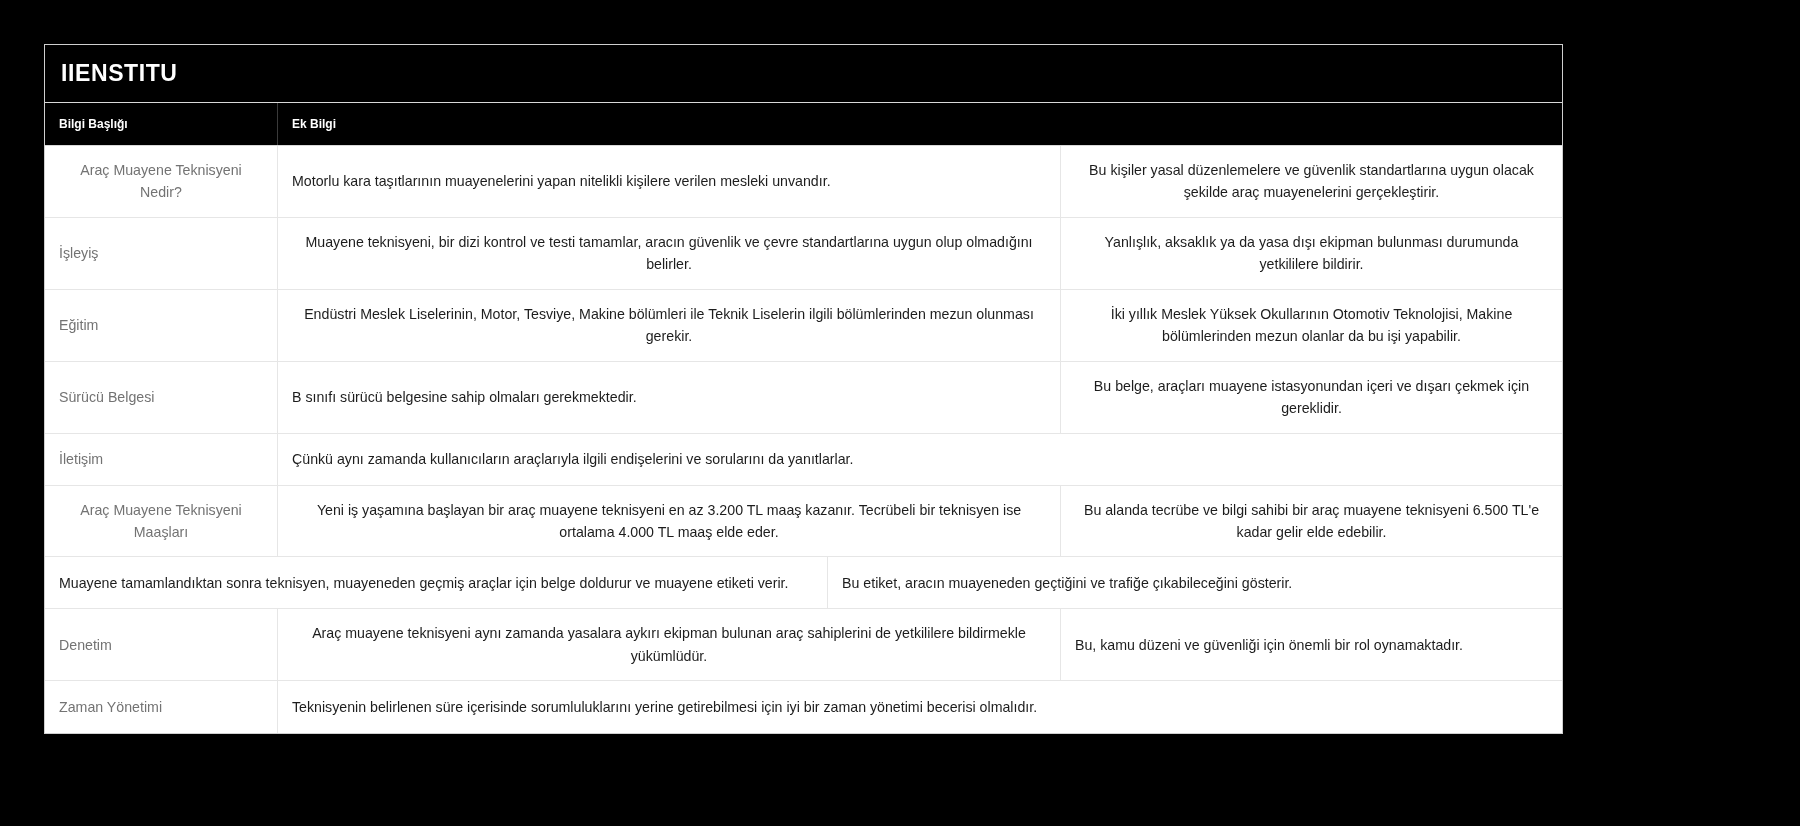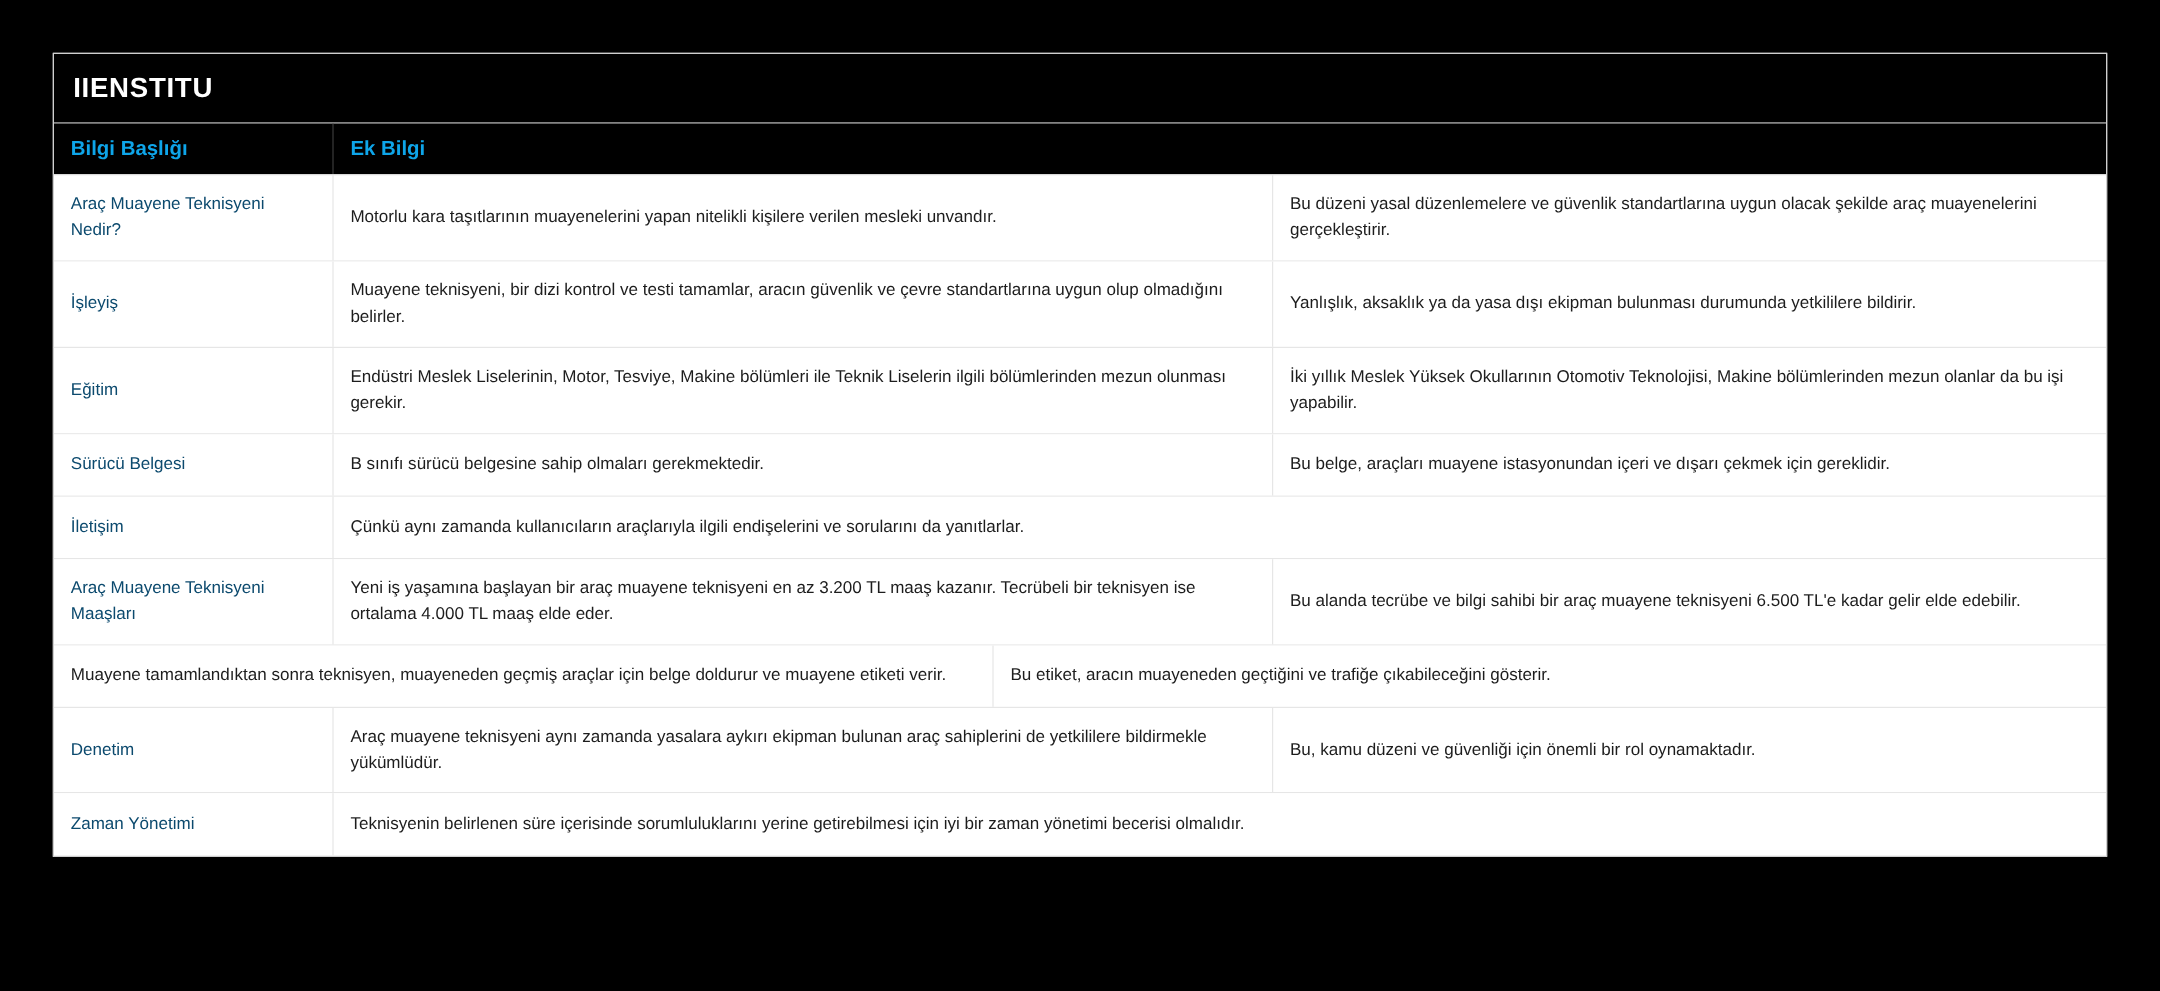--- a/index.html
+++ b/index.html
@@ -14,24 +14,25 @@
 
   #page {
     position: relative;
     width: 1800px;
     height: 826px;
     background: #000000;
     padding: 44px 44px 0 44px;
   }
 
   .table-card {
-    width: 1712px;
+    width: 1519px;
     background: #ffffff;
     border: 1px solid #cfcfcf;
     overflow: hidden;
+    text-align: center;
   }
 
   
   .brand-bar {
     background: #000000;
     border-bottom: 1px solid #d9d9d9;
     height: 58px;
     display: flex;
     align-items: center;
     padding: 0 16px;
@@ -45,22 +46,22 @@
   }
 
   
   .thead {
     display: flex;
     background: #000000;
     height: 43px;
     border-bottom: 1px solid #d9d9d9;
   }
   .th {
-    color: #0ea5e9;
-    font-size: 17px;
+    color: #ffffff;
+    font-size: 12px;
     font-weight: bold;
     display: flex;
     align-items: center;
     padding: 0 14px;
     border-right: 1px solid #3a3a3a;
   }
   .th:last-child { border-right: none; }
 
   
   .c1 { width: 233px; flex: 0 0 233px; }
@@ -80,42 +81,42 @@
     padding: 13px 14px;
     font-size: 14.2px;
     line-height: 1.58;
     color: #1d1d1d;
     display: flex;
     align-items: center;
     border-right: 1px solid #e6e6e6;
   }
   .td:last-child { border-right: none; }
 
-  .td.c1 { color: #0c4a6e; }
+  .td.c1 { color: #737373; }
 </style>
 </head>
 <body>
 
 <div id="page">
   <div class="table-card">
 
     <div class="brand-bar">
       <span class="brand-logo">IIENSTITU</span>
     </div>
 
     <div class="thead">
       <div class="th c1">Bilgi Başlığı</div>
       <div class="th c3">Ek Bilgi</div>
     </div>
 
     <div id="tbody">
         <div class="tr">
           <div class="td c1">Araç Muayene Teknisyeni Nedir?</div>
           <div class="td c2">Motorlu kara taşıtlarının muayenelerini yapan nitelikli kişilere verilen mesleki unvandır.</div>
-          <div class="td c3">Bu düzeni yasal düzenlemelere ve güvenlik standartlarına uygun olacak şekilde araç muayenelerini gerçekleştirir.</div>
+          <div class="td c3">Bu kişiler yasal düzenlemelere ve güvenlik standartlarına uygun olacak şekilde araç muayenelerini gerçekleştirir.</div>
         </div>
         <div class="tr">
           <div class="td c1">İşleyiş</div>
           <div class="td c2">Muayene teknisyeni, bir dizi kontrol ve testi tamamlar, aracın güvenlik ve çevre standartlarına uygun olup olmadığını belirler.</div>
           <div class="td c3">Yanlışlık, aksaklık ya da yasa dışı ekipman bulunması durumunda yetkililere bildirir.</div>
         </div>
         <div class="tr">
           <div class="td c1">Eğitim</div>
           <div class="td c2">Endüstri Meslek Liselerinin, Motor, Tesviye, Makine bölümleri ile Teknik Liselerin ilgili bölümlerinden mezun olunması gerekir.</div>
           <div class="td c3">İki yıllık Meslek Yüksek Okullarının Otomotiv Teknolojisi, Makine bölümlerinden mezun olanlar da bu işi yapabilir.</div>

